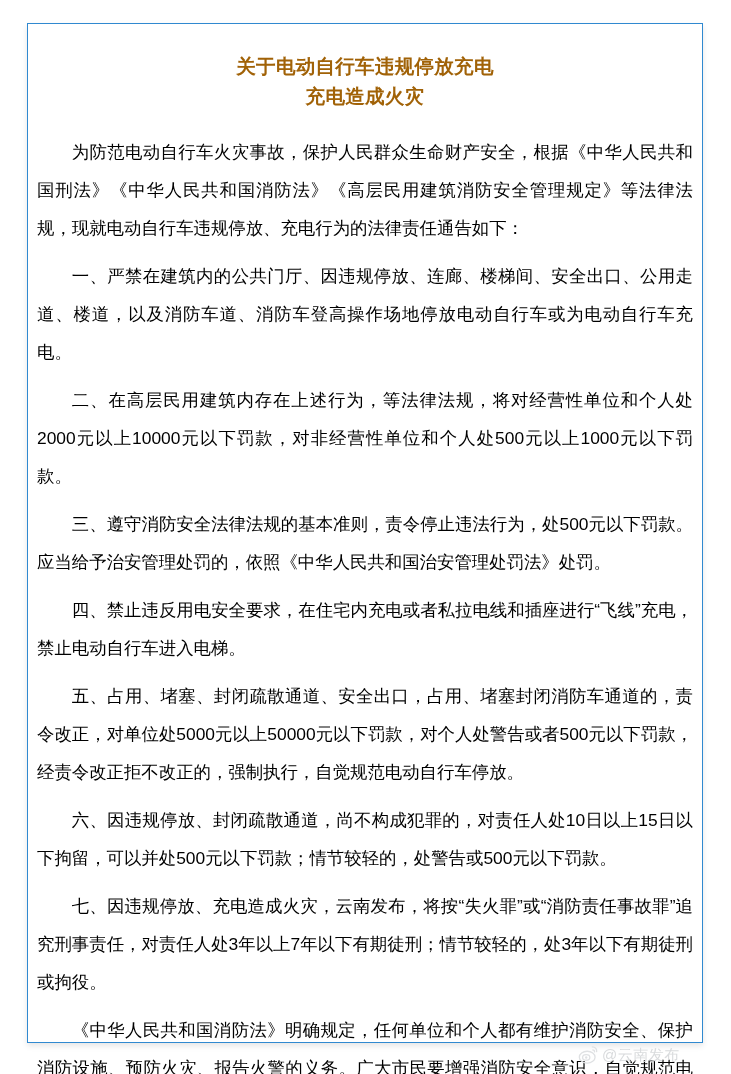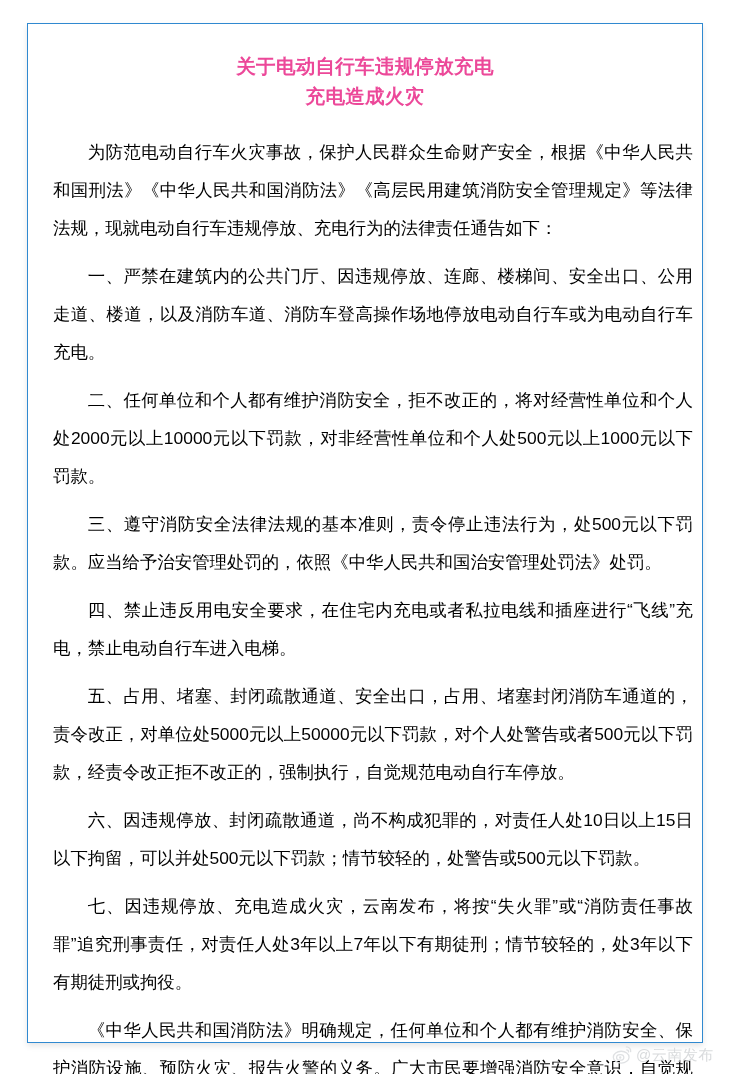--- a/index.html
+++ b/index.html
@@ -26,48 +26,48 @@
     background: #ffffff;
     box-shadow: 0 3px 6px rgba(0,0,0,0.10);
     padding: 20px 9px 0 9px;
   }
 
   #notice-title {
     text-align: center;
     font-weight: bold;
     font-size: 19.5px;
     line-height: 30px;
-    color: #ec4899;
+    color: #a16207;
     letter-spacing: 0.3px;
     margin-top: 7px;
     margin-bottom: 0;
   }
   #notice-title .title-line {
     display: block;
   }
 
   #notice-body {
     margin-top: 22px;
     color: #000000;
     font-size: 17.4px;
     line-height: 38px;
     text-align: justify;
     text-justify: inter-ideograph;
   }
   #notice-body p {
-    margin: 0 0 10px 16px;
+    margin: 0 0 10px 0;
     text-indent: 2em;
   }
   #notice-body p.tight {
     margin-bottom: 9px;
   }
 
   #watermark {
     position: absolute;
-    left: 612px;
+    left: 578px;
     top: 1044px;
     display: flex;
     align-items: flex-end;
     gap: 3px;
     opacity: 1;
   }
   #watermark .wm-logo {
     width: 21px;
     height: 21px;
     display: block;
@@ -86,21 +86,21 @@
 <div id="notice-card">
 
   <div id="notice-title">
     <span class="title-line">关于电动自行车违规停放充电</span>
     <span class="title-line">充电造成火灾</span>
   </div>
 
   <div id="notice-body">
     <p>为防范电动自行车火灾事故，保护人民群众生命财产安全，根据《中华人民共和国刑法》《中华人民共和国消防法》《高层民用建筑消防安全管理规定》等法律法规，现就电动自行车违规停放、充电行为的法律责任通告如下：</p>
     <p>一、严禁在建筑内的公共门厅、因违规停放、连廊、楼梯间、安全出口、公用走道、楼道，以及消防车道、消防车登高操作场地停放电动自行车或为电动自行车充电。</p>
-    <p>二、任何单位和个人都有维护消防安全，拒不改正的，将对经营性单位和个人处2000元以上10000元以下罚款，对非经营性单位和个人处500元以上1000元以下罚款。</p>
+    <p>二、在高层民用建筑内存在上述行为，等法律法规，将对经营性单位和个人处2000元以上10000元以下罚款，对非经营性单位和个人处500元以上1000元以下罚款。</p>
     <p>三、遵守消防安全法律法规的基本准则，责令停止违法行为，处500元以下罚款。应当给予治安管理处罚的，依照《中华人民共和国治安管理处罚法》处罚。</p>
     <p>四、禁止违反用电安全要求，在住宅内充电或者私拉电线和插座进行“飞线”充电，禁止电动自行车进入电梯。</p>
     <p>五、占用、堵塞、封闭疏散通道、安全出口，占用、堵塞封闭消防车通道的，责令改正，对单位处5000元以上50000元以下罚款，对个人处警告或者500元以下罚款，经责令改正拒不改正的，强制执行，自觉规范电动自行车停放。</p>
     <p>六、因违规停放、封闭疏散通道，尚不构成犯罪的，对责任人处10日以上15日以下拘留，可以并处500元以下罚款；情节较轻的，处警告或500元以下罚款。</p>
     <p>七、因违规停放、充电造成火灾，云南发布，将按“失火罪”或“消防责任事故罪”追究刑事责任，对责任人处3年以上7年以下有期徒刑；情节较轻的，处3年以下有期徒刑或拘役。</p>
     <p class="tight">《中华人民共和国消防法》明确规定，任何单位和个人都有维护消防安全、保护消防设施、预防火灾、报告火警的义务。广大市民要增强消防安全意识，自觉规范电动自行车停放、充电行为，遵守消防安全法律法规的基本准则。各业主委员会及物业服务企业要加大对电动自行车停放及充电的管理力度，对违规行为要予以劝阻，对不听劝阻的，可以向当地消防救援部门举报。</p>
   </div>
 
 </div>
 

